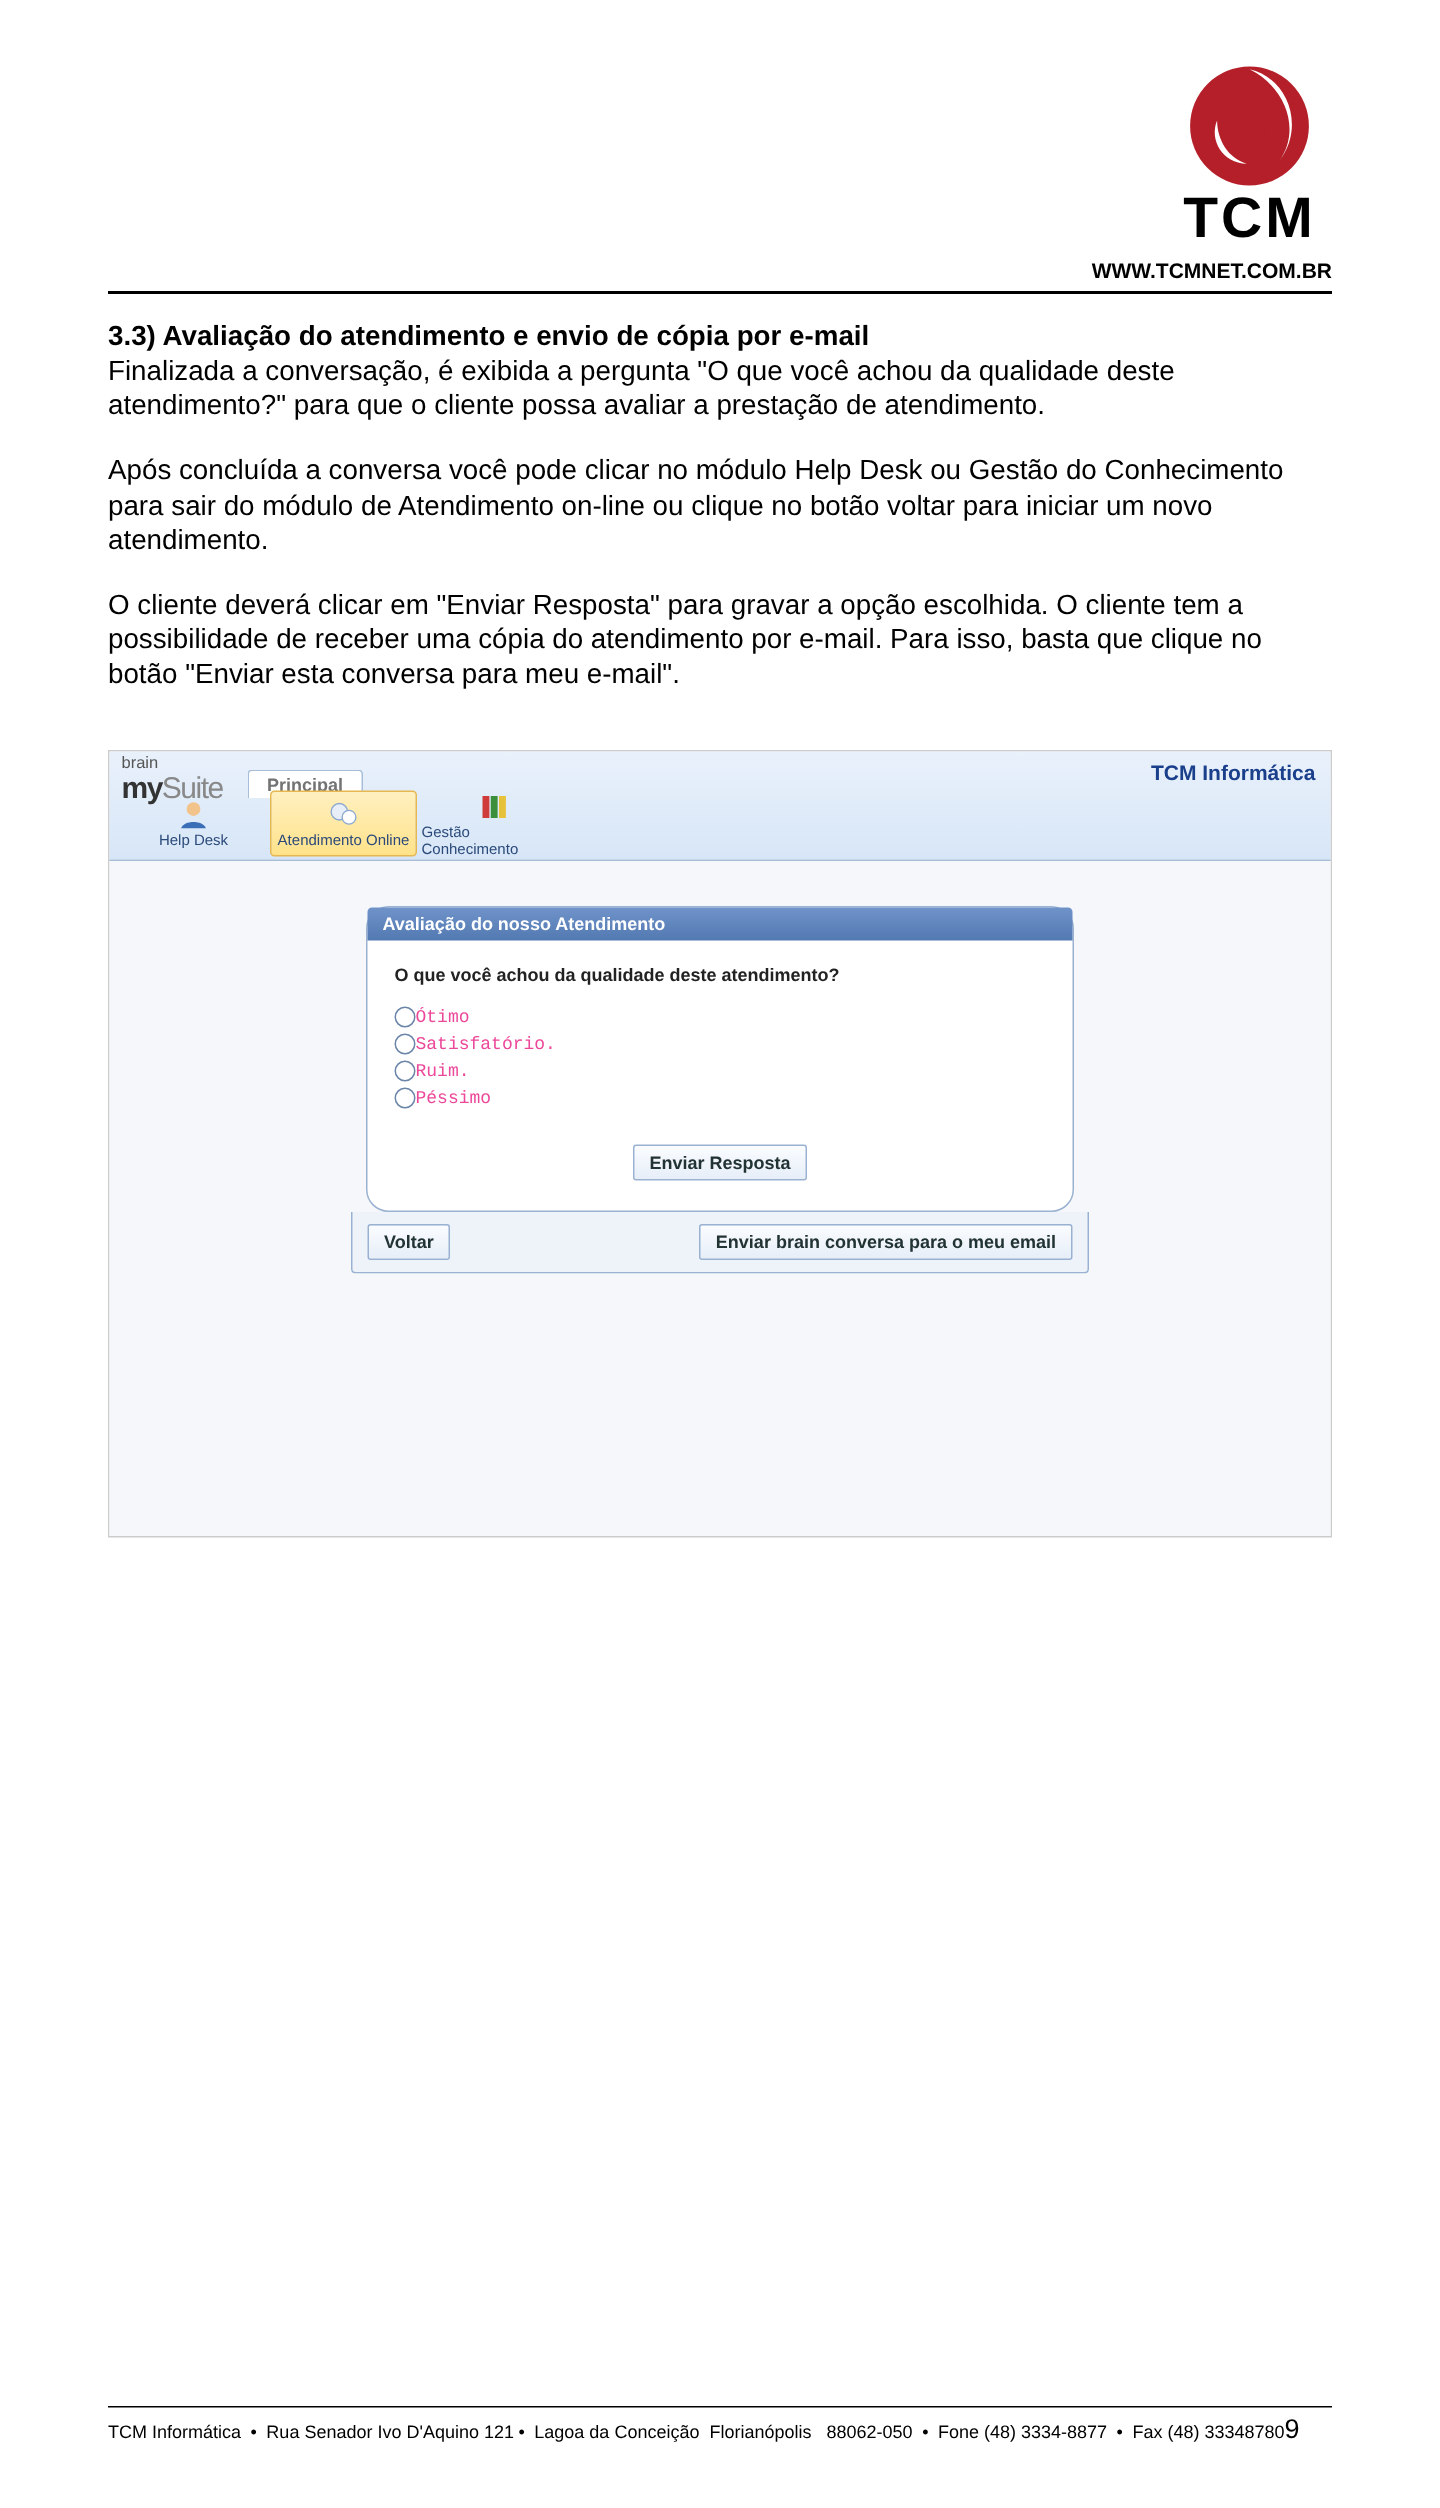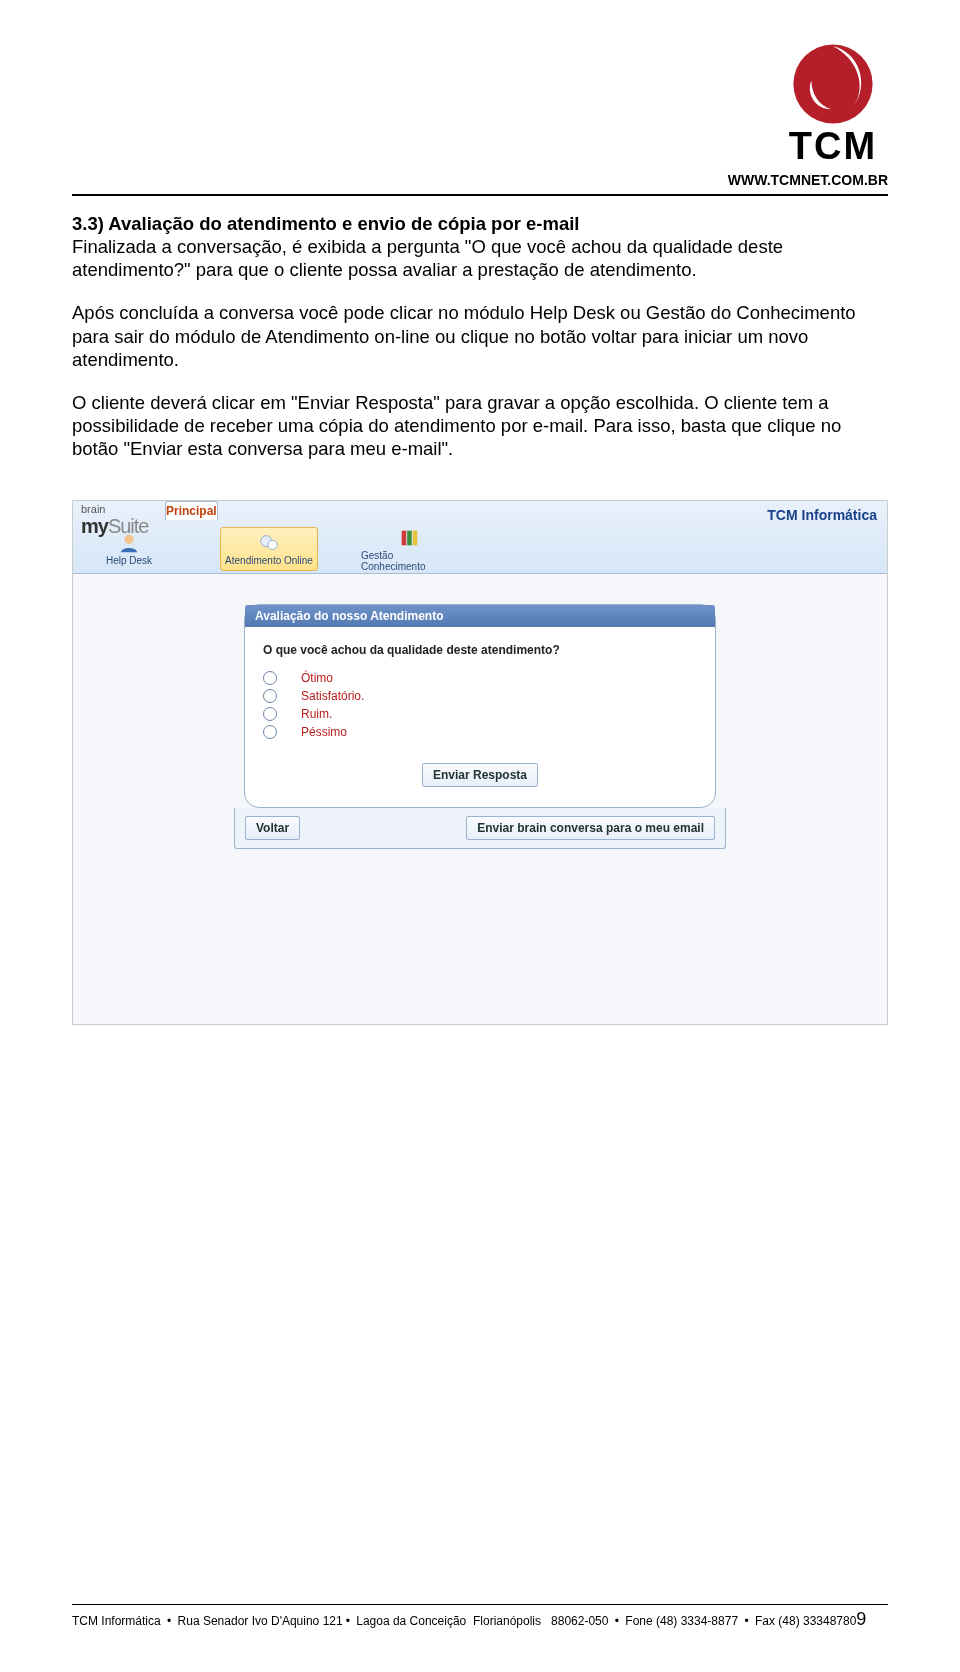--- a/index.html
+++ b/index.html
@@ -82,38 +82,37 @@
   .brand-tcm {
     position: absolute;
     right: 10px; top: 6px;
     font-weight: bold;
     color: #1a3f8b;
     font-size: 14px;
   }
   .tab-principal {
     position: absolute;
     left: 92px;
-    top: 0;
+    top: 12px;
     background: #fff;
     border: 1px solid #a7bdd8;
     border-bottom: none;
     border-radius: 3px 3px 0 0;
-    padding: 2px 0;
-    font-size: 12px;
-    font-weight: bold;
-    color: #c2410c;
+    padding: 2px 12px;
+    font-size: 12px;
+    font-weight: bold;
+    color: #737373;
   }
   .ribbon {
     position: absolute;
     left: 0; right: 0; top: 24px;
     height: 48px;
     display: flex;
     align-items: stretch;
     padding-left: 6px;
-    gap: 40px;
   }
   .ribbon-btn {
     width: 96px;
     display: flex;
     flex-direction: column;
     align-items: center;
     justify-content: center;
     font-size: 10px;
     color: #2b4a7a;
     gap: 1px;
@@ -156,21 +155,21 @@
   }
   .eval-inner {
     padding: 10px 18px 14px 18px;
   }
   .eval-question {
     font-weight: bold;
     font-size: 12px;
     color: #222;
     margin: 6px 0 14px 0;
   }
-  .opt { display: flex; align-items: center; gap: 24px; font-size: 12px; color: #b91c1c; margin: 4px 0;}
+  .opt { display: flex; align-items: center; gap: 0; font-size: 12px; color: #ec4899; margin: 4px 0; font-family: Liberation Mono, monospace;}
   .radio {
     width: 12px; height: 12px; border-radius: 50%;
     border: 1px solid #6b85a9; background: #fff;
   }
   .send-center {
     text-align: center;
     margin: 24px 0 6px 0;
   }
   .btn {
     display: inline-block;

